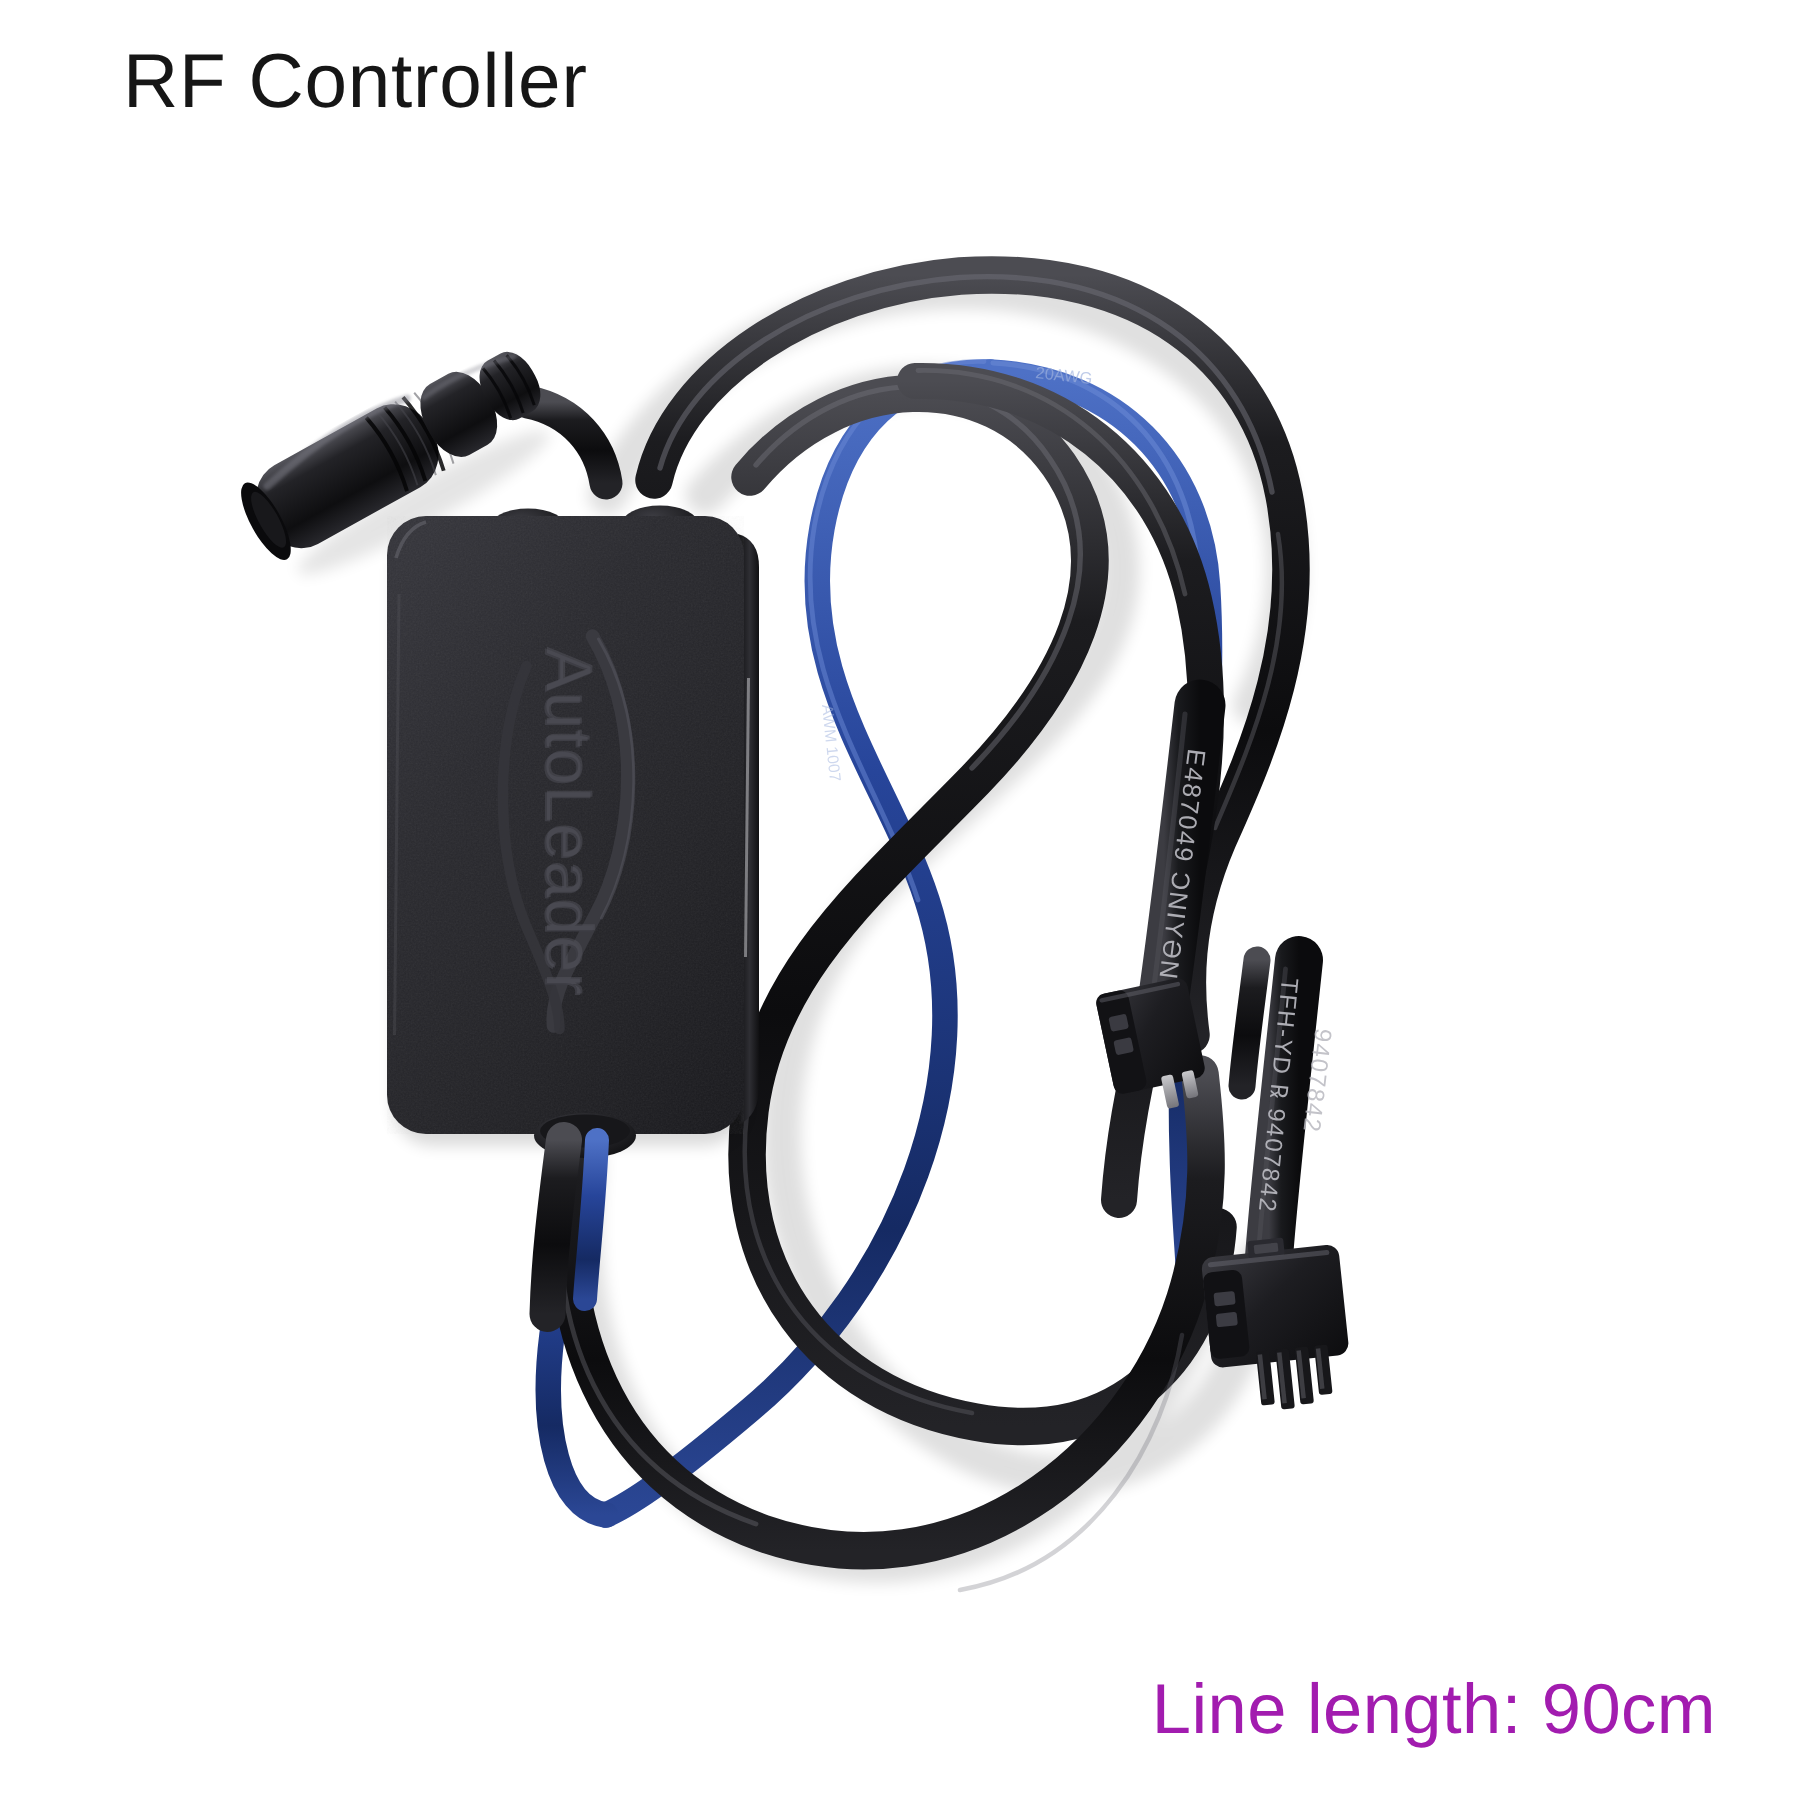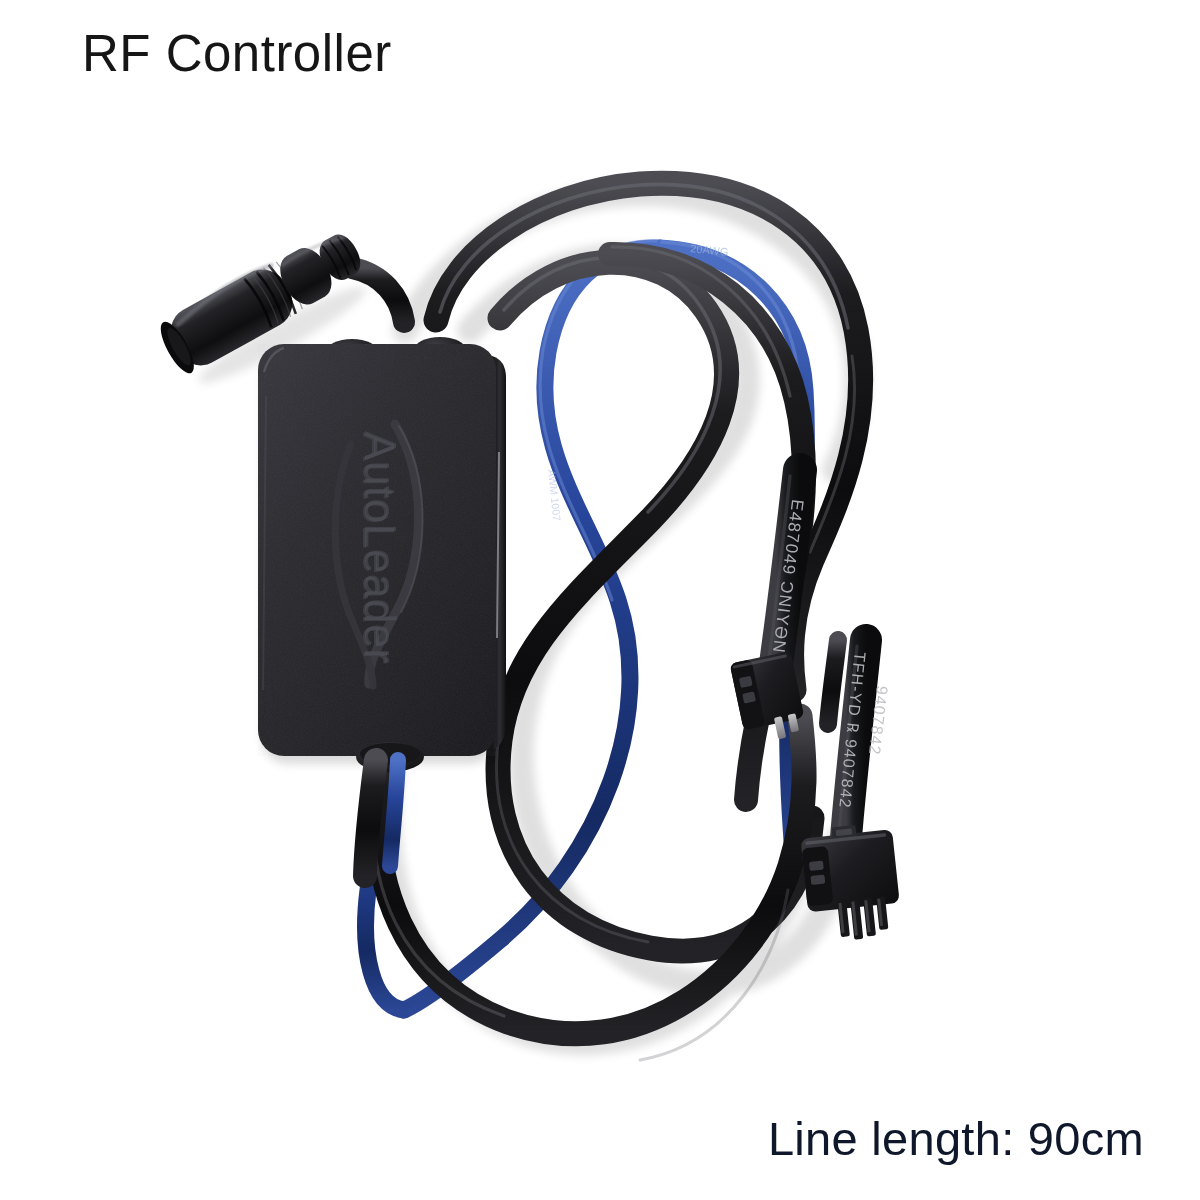--- a/index.html
+++ b/index.html
@@ -26,21 +26,21 @@
     letter-spacing: 0.5px;
     white-space: nowrap;
     margin-left: 14px;
   }
   #length-text {
     position: absolute;
     right: 56px;
     bottom: 34px;
     font-size: 47px;
     font-weight: 400;
-    color: #0f172a;
+    color: #a21caf;
     letter-spacing: 0.3px;
     white-space: nowrap;
   }
   #product-photo {
     position: absolute;
     left: 0;
     top: 0;
     width: 1200px;
     height: 1200px;
   }

